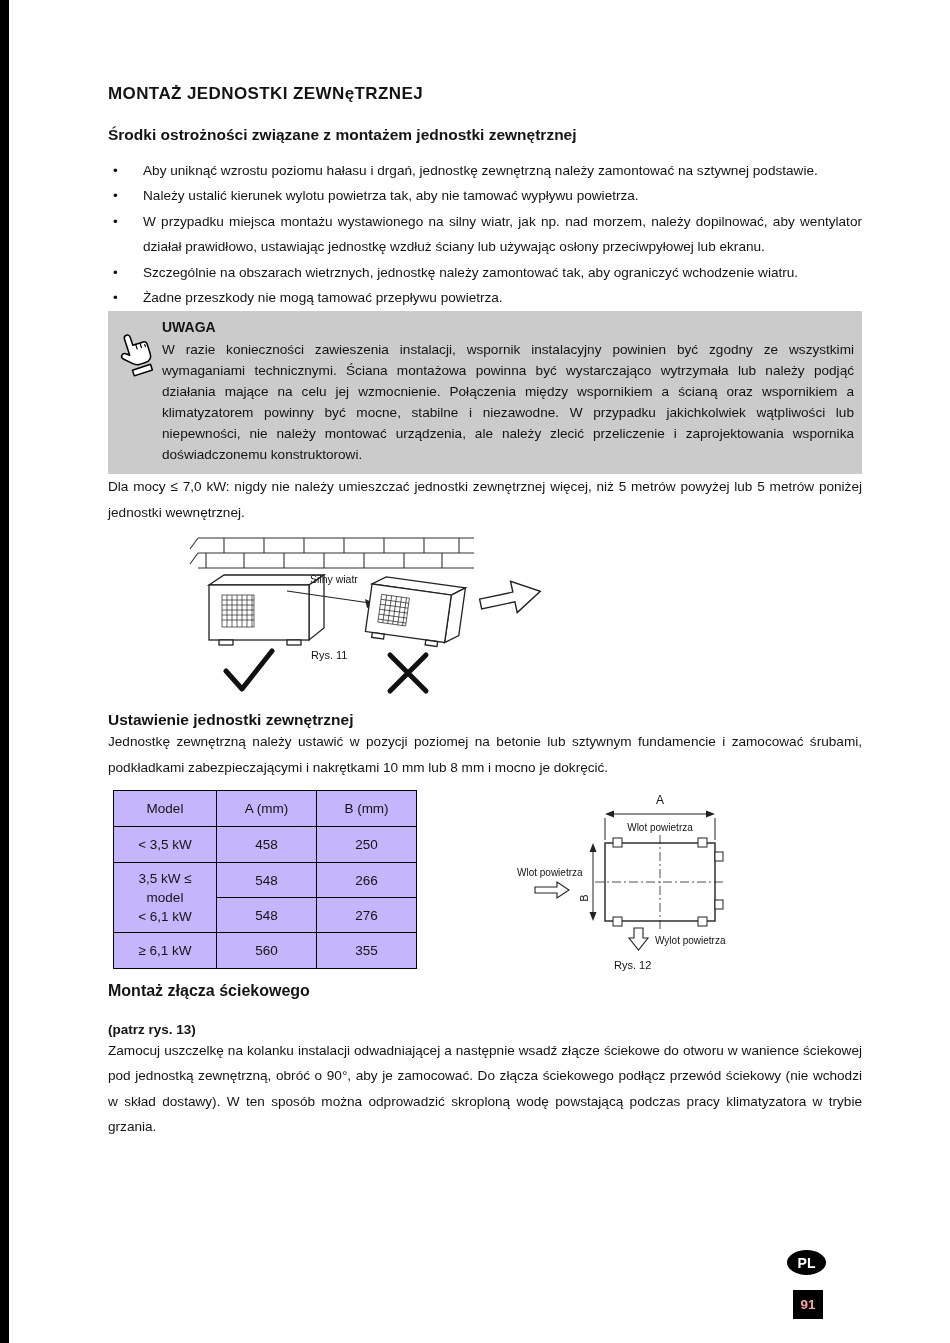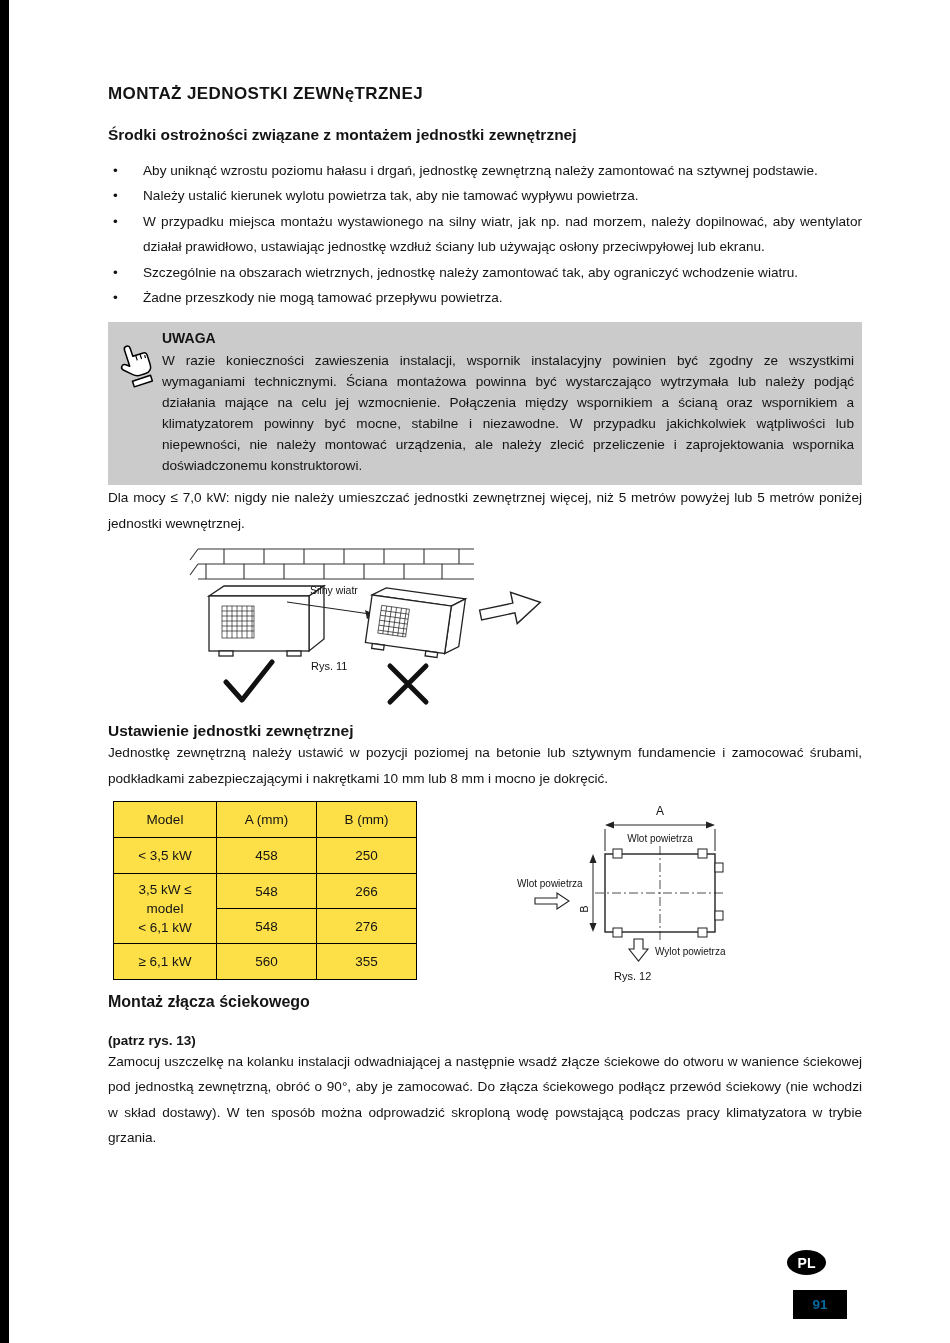--- a/index.html
+++ b/index.html
@@ -21,40 +21,40 @@
   h3.sec-big { font-size: 16px; }
 
   .body-text { font-size: 13.6px; line-height: 25.4px; text-align: justify; }
   p.body-text { margin: 0; }
 
   .bullets { margin-top: 14px; }
   .bullet { display: flex; font-size: 13.6px; line-height: 25.4px; }
   .bullet::before { content: "•"; flex: 0 0 30px; padding-left: 5px; }
   .bullet .btxt { flex: 1; text-align: justify; }
 
-  .note { background: #cbcbcb; display: flex; margin-top: 12px; padding: 4px 8px 9px 4px; }
+  .note { background: #cbcbcb; display: flex; margin-top: 1px; padding: 4px 8px 9px 4px; }
   .hand-wrap { flex: 0 0 50px; padding-top: 16px; text-align: center; }
   .hand-wrap svg { transform: rotate(-18deg); }
   .note-content { flex: 1; }
   .note-title { font-weight: bold; font-size: 14px; line-height: 24px; }
   .note-body { font-size: 13.6px; line-height: 21px; text-align: justify; }
 
   .p-power { margin-top: 12px; }
 
   .fig11wrap { margin: 8px 0 0 76px; width: 430px; height: 172px; }
 
   .p-place { margin-top: 4px; }
 
   .table-fig { display: flex; align-items: flex-start; margin-top: 10px; }
   table.dims { border-collapse: collapse; margin-left: 5px; }
   table.dims th, table.dims td {
     border: 1.6px solid #000;
     font-size: 13.5px; font-weight: normal;
     text-align: center; vertical-align: middle;
-    padding: 0 6px; background: #fde047;
+    padding: 0 6px; background: #c4b5fd;
   }
   table.dims th { height: 36px; }
   table.dims td { height: 36px; }
   table.dims tr.half td { height: 35px; }
   td.col-model { width: 103px; }
   td.col-a, th.col-a { width: 100px; }
   td.col-b, th.col-b { width: 100px; }
   .mline { display: block; line-height: 19px; }
   .fig12 { margin-left: 100px; margin-top: -2px; }
 
@@ -65,22 +65,22 @@
   svg text { font-family: "Liberation Sans", sans-serif; fill: #141414; }
 
   .pl-badge {
     position: absolute; left: 787px; top: 1250px;
     width: 39px; height: 25px; background: #000; border-radius: 50%;
     color: #fff; font-size: 14px; font-weight: bold;
     display: flex; align-items: center; justify-content: center;
   }
   .page-num {
     position: absolute; left: 793px; top: 1290px;
-    width: 54px; height: 29px; background: #000;
-    color: #0369a1; font-size: 13.5px; font-weight: bold;
+    width: 30px; height: 29px; background: #000;
+    color: #fca5a5; font-size: 13.5px; font-weight: bold;
     display: flex; align-items: center; justify-content: center;
   }
 </style>
 </head>
 <body>
 
 <div class="page">
   <div class="left-bar"></div>
 
   <div class="content">

